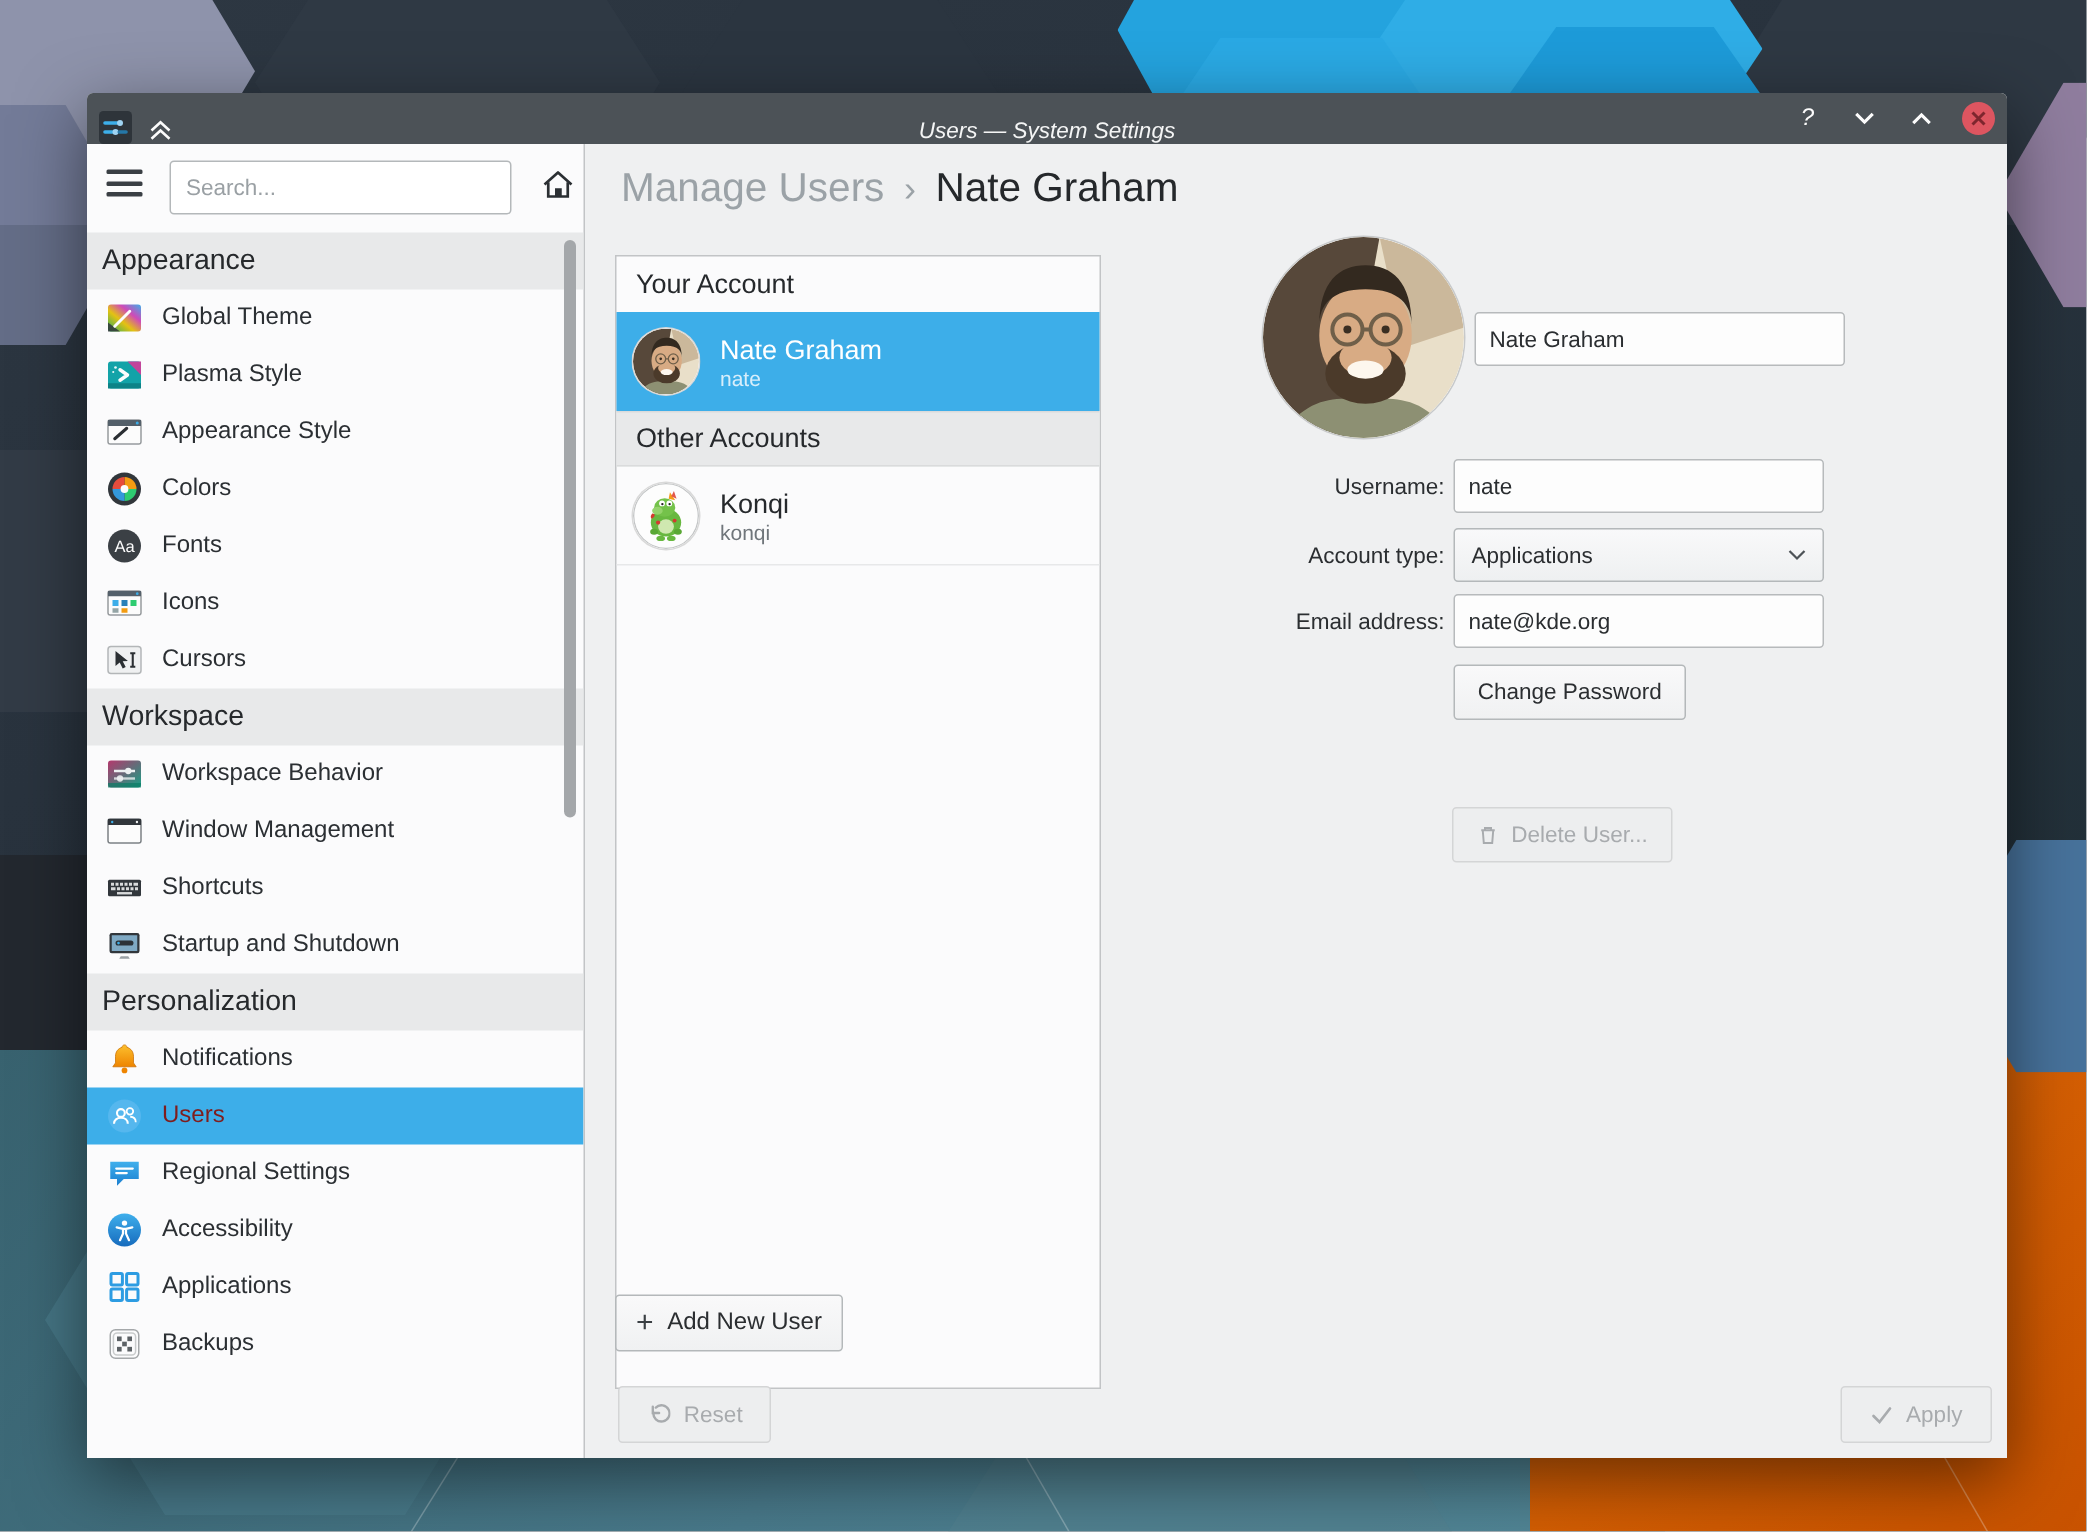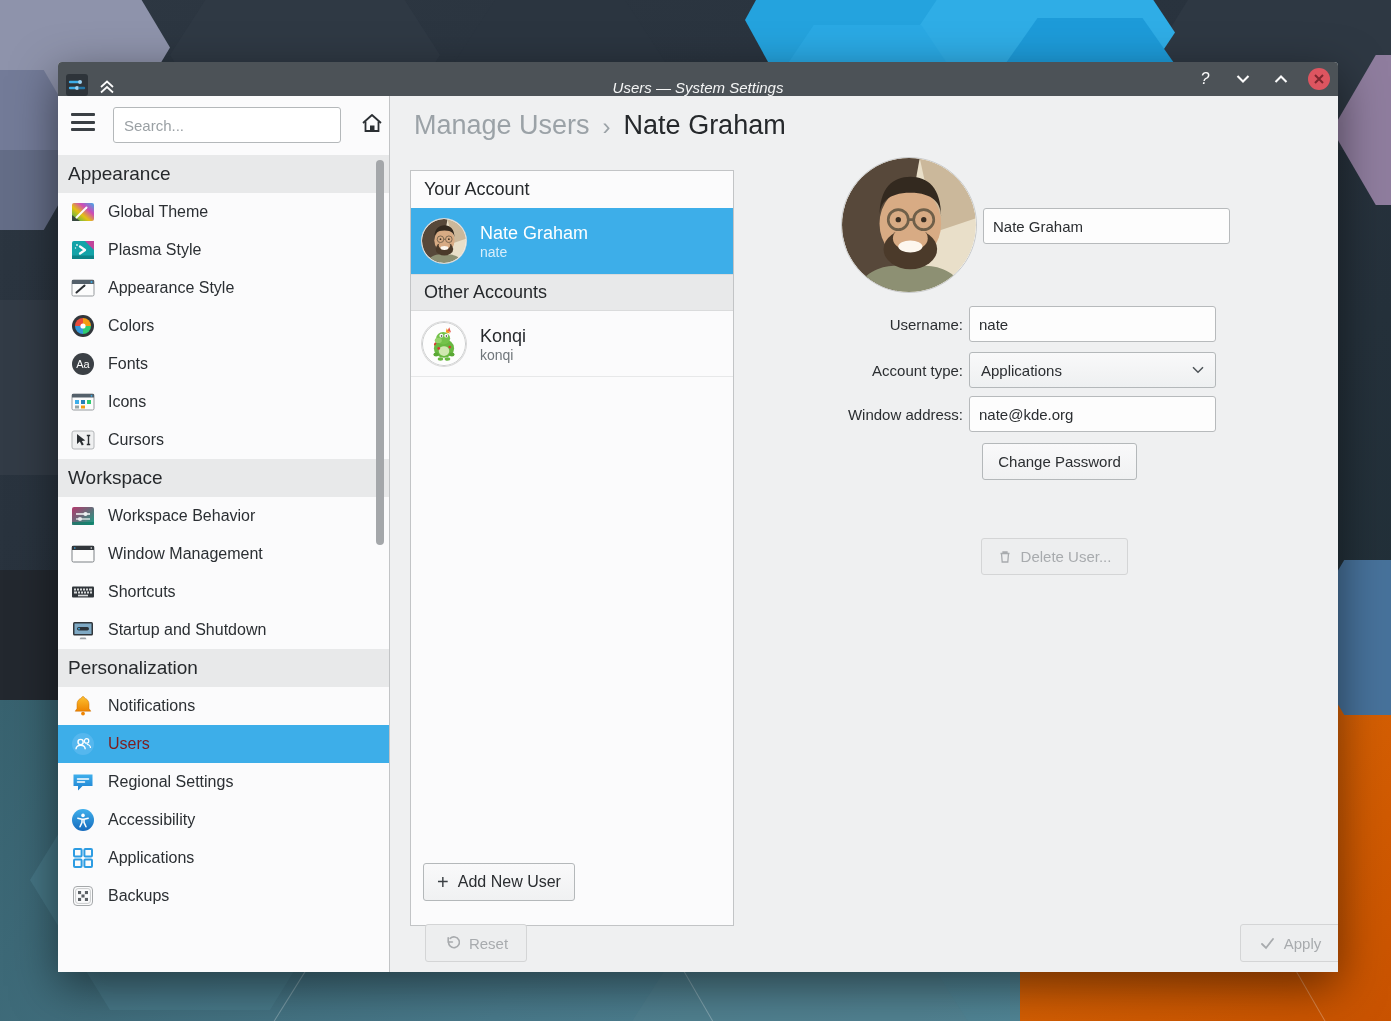--- a/index.html
+++ b/index.html
@@ -61,21 +61,21 @@
   .ap-row.selected { background:#3daee9; }
   .ap-row.selected .ap-name { color:#fff; }
   .ap-row.selected .ap-user { color:#d8eefb; }
   .ap-row.plain { border-bottom:1px solid #e7e8e9; }
   .ap-avatar { width:46px; height:46px; border-radius:50%; overflow:hidden; flex:none; border:1px solid rgba(0,0,0,.15); background:#fff; }
   .ap-name { font-size:18px; color:#26292c; line-height:22px; }
   .ap-user { font-size:14px; color:#70767b; }
 
   .btn { display:flex; align-items:center; justify-content:center; gap:9px;
          background:linear-gradient(#f9f9fa,#f0f1f2); border:1px solid #b4b8ba; border-radius:3px;
-         font-size:16px; color:#2b2e31;margin-left:13px; }
+         font-size:16px; color:#2b2e31; }
   .btn.disabled { background:#edeeef; border-color:#d4d5d6; color:#a8abae; }
   .add-user-btn { position:absolute; left:20px; top:767px; width:152px; height:38px; }
   .plus-glyph { font-size:20px; font-weight:400; line-height:1; color:#3a3f43; }
 
   .big-avatar { position:absolute; left:451px; top:61px; width:136px; height:136px; border-radius:50%;
                 overflow:hidden; border:1px solid #c7c9ca; background:#fff; }
   .field { position:absolute; background:#fdfdfd; border:1px solid #b7babc; border-radius:3px;
            font-size:15px; color:#2b2e31; padding:0 9px; font-family:"Liberation Sans",sans-serif; }
   .f-name  { left:593px; top:112px; width:247px; height:36px; }
   .f-user  { left:579px; top:210px; width:247px; height:36px; }
@@ -518,21 +518,21 @@
         <input class="field f-user" value="nate" style="">
 
         <div class="f-label l-type">Account type:</div>
         <div class="combo">
           <span>Applications</span>
           <svg width="12" height="8" viewBox="0 0 12 8">
             <path d="M1 1.3 L6 6.3 L11 1.3" stroke="#4d5357" stroke-width="1.5" fill="none"></path>
           </svg>
         </div>
 
-        <div class="f-label l-email">Window address:</div>
+        <div class="f-label l-email">Email address:</div>
         <input class="field f-email" value="nate@kde.org" style="">
 
         <button class="btn changepw-btn">
           <span>Change Password</span>
         </button>
 
         <button class="btn disabled delete-btn">
           <svg width="14" height="15" viewBox="0 0 14 15">
             <path d="M2.5 4.5 H11.5 M5 4.5 V3 H9 V4.5 M3.5 4.5 L4.2 13 H9.8 L10.5 4.5" stroke="#a8abae" stroke-width="1.3" fill="none"></path>
           </svg>

